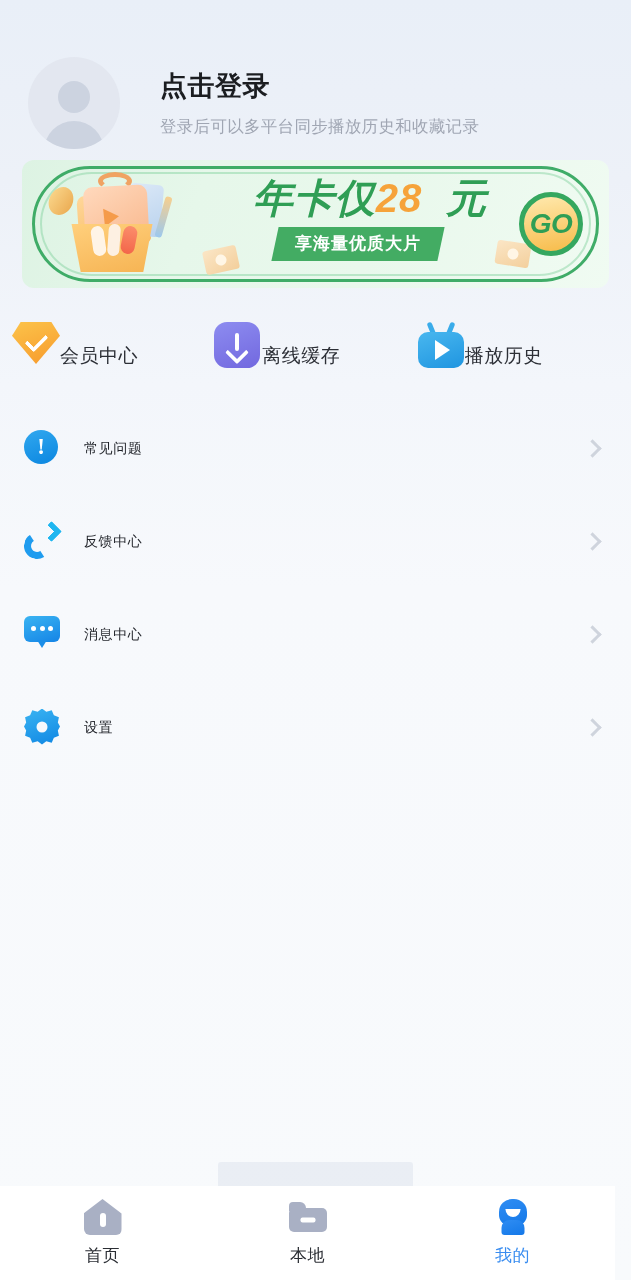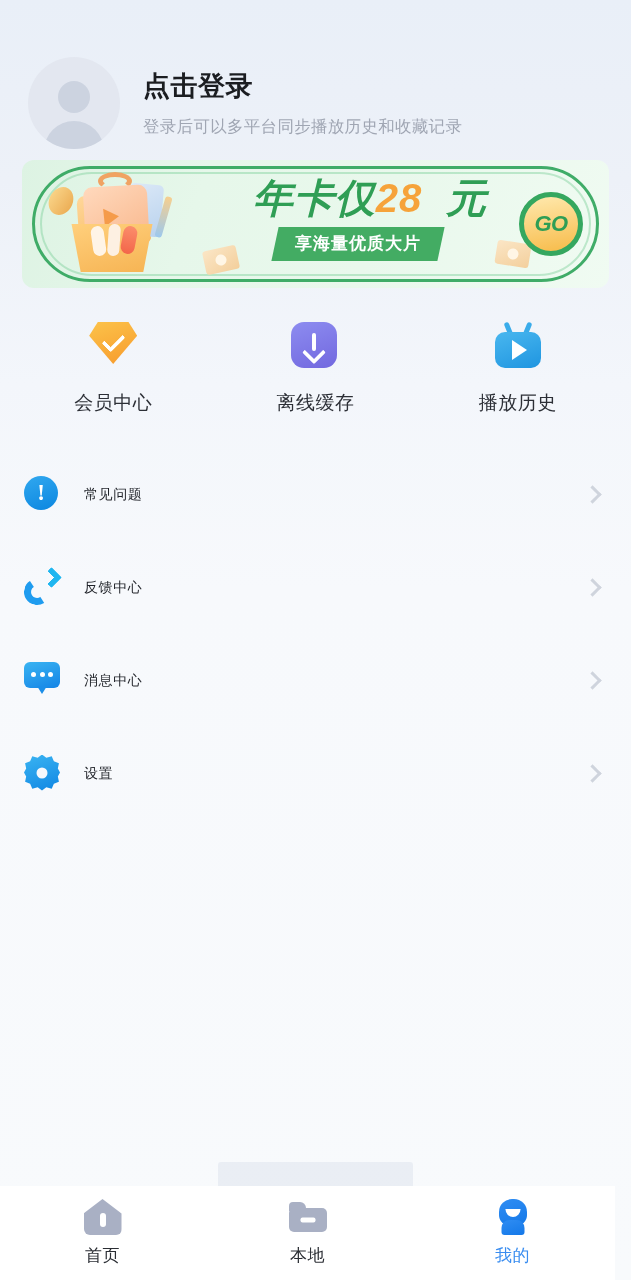--- a/index.html
+++ b/index.html
@@ -25,21 +25,21 @@
     position:relative; overflow:hidden; flex:0 0 auto;
   }
   .avatar .head {
     position:absolute; left:50%; top:24px; transform:translateX(-50%);
     width:32px; height:32px; border-radius:50%; background:#ccd3e0;
   }
   .avatar .body {
     position:absolute; left:50%; bottom:-16px; transform:translateX(-50%);
     width:60px; height:44px; border-radius:30px 30px 0 0; background:#ccd3e0;
   }
-  .profile-text { margin-left:23px; }
+  .profile-text { margin-left:40px; }
   .profile-title {
     font-size:27px; color:#1b1d21; font-weight:600; letter-spacing:.5px;
   }
   .profile-sub {
     font-size:16.5px; color:#a0a6b3; margin-top:12px; letter-spacing:.3px;
   }
 
   
   .banner-wrap { padding:0 22px; margin-top:10px; }
   .banner {
@@ -135,30 +135,30 @@
     font-size:17px; font-weight:700; letter-spacing:1px;
     padding:5px 20px 6px; transform:skewX(-12deg);
   }
   .banner-badge span { display:inline-block; transform:skewX(12deg); }
   .go-btn {
     position:absolute; right:26px; top:50%; transform:translateY(-50%);
     width:64px; height:64px; border-radius:50%;
     background:linear-gradient(170deg,#ffe9ae,#f7bb49);
     border:5px solid #35a75f;
     display:flex; align-items:center; justify-content:center;
-    font-size:22px; font-weight:800; color:#2f9e55; font-style:italic;
+    font-size:28px; font-weight:800; color:#2f9e55; font-style:italic;
     letter-spacing:-.5px;
   }
 
   
   .quick {
     display:flex; margin-top:34px; padding:0 12px;
   }
   .quick-item {
-    flex:1; display:flex; flex-direction:column; align-items:center;
+    flex:1; display:flex; flex-direction:row; align-items:center;
   }
   .qicon { width:48px; height:48px; position:relative; }
   .q-label {
     margin-top:20px; font-size:19px; color:#2c2f36; letter-spacing:.5px;
   }
   
   .ic-diamond {
     width:48px;height:42px;
     background:linear-gradient(160deg,#fcc34a,#f79a2c);
     clip-path:polygon(18% 0,82% 0,100% 33%,50% 100%,0 33%);

